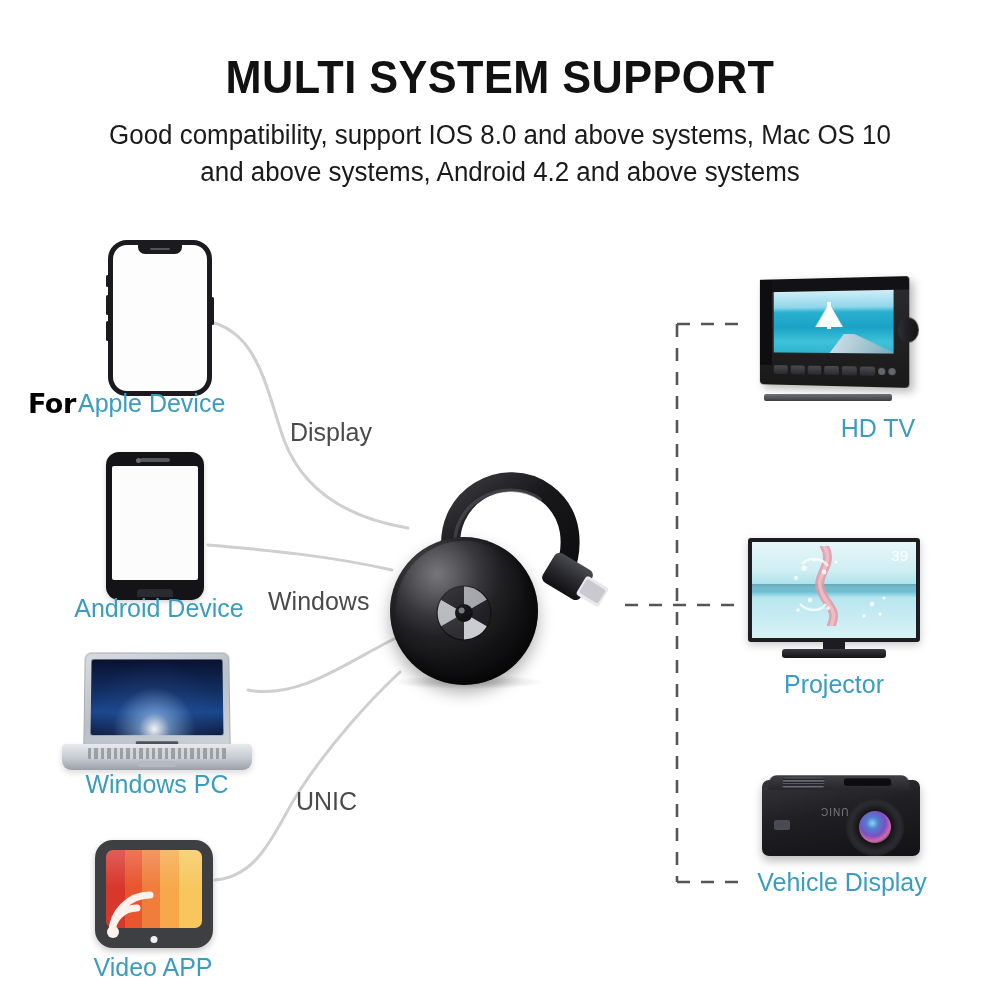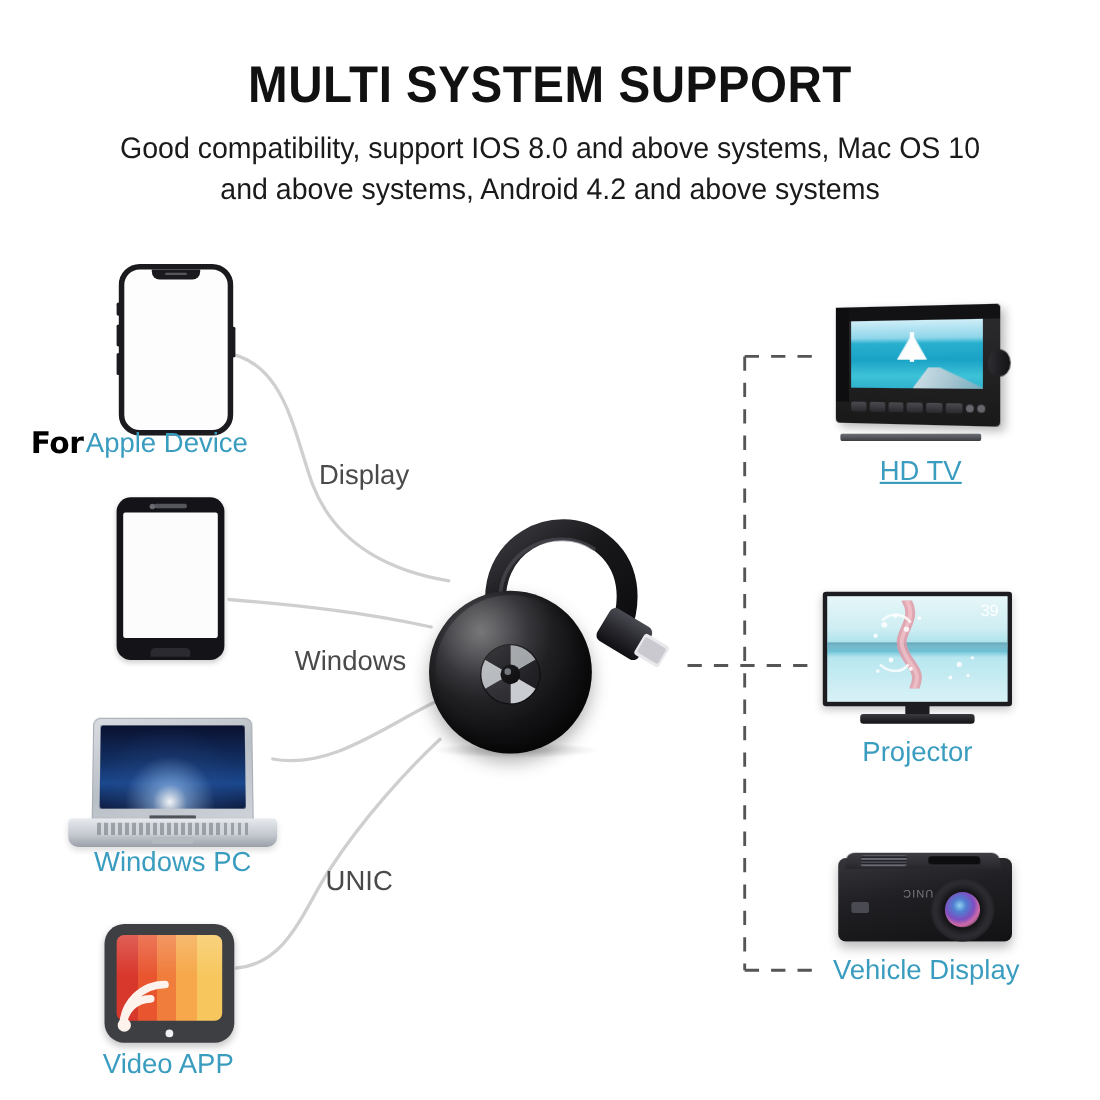--- a/index.html
+++ b/index.html
@@ -552,20 +552,21 @@
   </div>
   <div class="for-prefix" style="left:28px; top:388px;">For</div>
   <div class="caption" style="left:78px; top:391px; text-align:left;">Apple Device</div>
 
   <div class="node" id="android">
     <div id="android-speaker"></div>
     <div id="android-cam"></div>
     <div id="android-screen"></div>
     <div id="android-home"></div>
   </div>
+  <div class="caption" style="left:64px; top:596px; width:190px;">Android Device</div>
 
   <div class="node" id="laptop">
     <div id="lap-lid">
       <div id="lap-screen"></div>
       <div id="lap-brand"></div>
     </div>
     <div id="lap-base">
       <div id="lap-keys"></div>
       <div id="lap-track"></div>
     </div>
@@ -648,21 +649,21 @@
         <div class="hb"></div>
         <div class="hb"></div>
         <div class="hb"></div>
         <div class="hb dot"></div>
         <div class="hb dot"></div>
       </div>
       <div id="hdtv-knob"></div>
     </div>
     <div id="hdtv-foot"></div>
   </div>
-  <div class="caption" style="left:752px; top:416px; width:170px;text-decoration:underline;">HD TV</div>
+  <div class="caption" style="left:793px; top:416px; width:170px;">HD TV</div>
 
   <div class="node" id="flattv">
     <div id="ft-frame">
       <div id="ft-screen">
         <div id="ft-water"></div>
         <svg id="ft-ribbon" viewBox="0 0 40 100" preserveAspectRatio="none">
           <path d="M18,0 C30,22 8,36 14,54 C20,74 34,78 26,98" fill="none" stroke="#e09aa6" stroke-width="10" stroke-linecap="round" opacity="0.85"></path>
           <path d="M18,0 C30,22 8,36 14,54 C20,74 34,78 26,98" fill="none" stroke="#f3c6cd" stroke-width="4" stroke-linecap="round" opacity="0.7"></path>
         </svg>
         <svg viewBox="0 0 164 96" preserveAspectRatio="none" style="position:absolute; left:0; top:0; width:100%; height:100%;">

